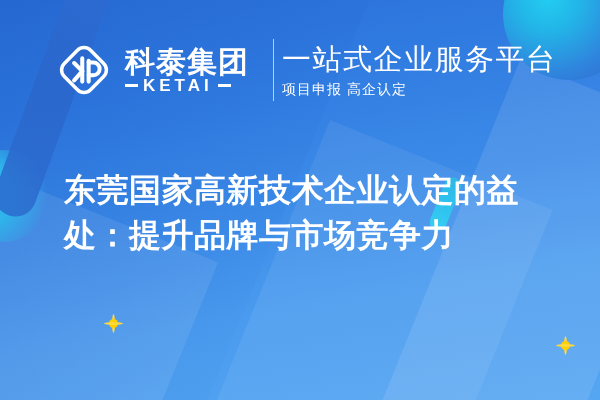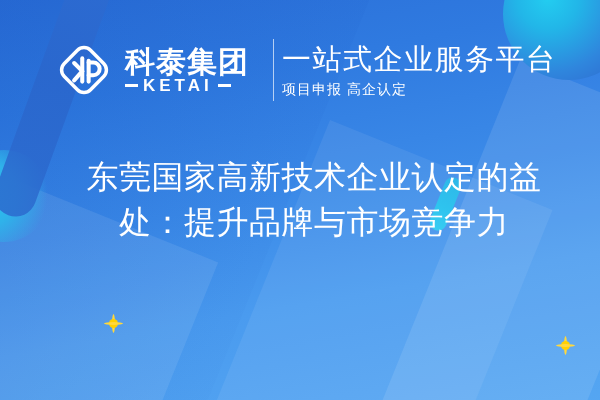--- a/index.html
+++ b/index.html
@@ -235,28 +235,27 @@
     letter-spacing: 1px;
     margin-top: 5px;
     line-height: 1.15;
     white-space: nowrap;
   }
 
   
   .headline {
     position: absolute;
     left: 64px;
-    top: 155px;
+    top: 168px;
     width: 500px;
     font-size: 32px;
-    font-weight: normal;
+    font-weight: bold;
     color: #ffffff;
     line-height: 1.42;
     letter-spacing: 0.5px;
-    text-align: center;
   }
 </style>
 </head>
 <body>
 
 <div id="banner">
 
   <div class="bg-layer">
     <div class="wash-left"></div>
     <div class="band band-a"></div>

